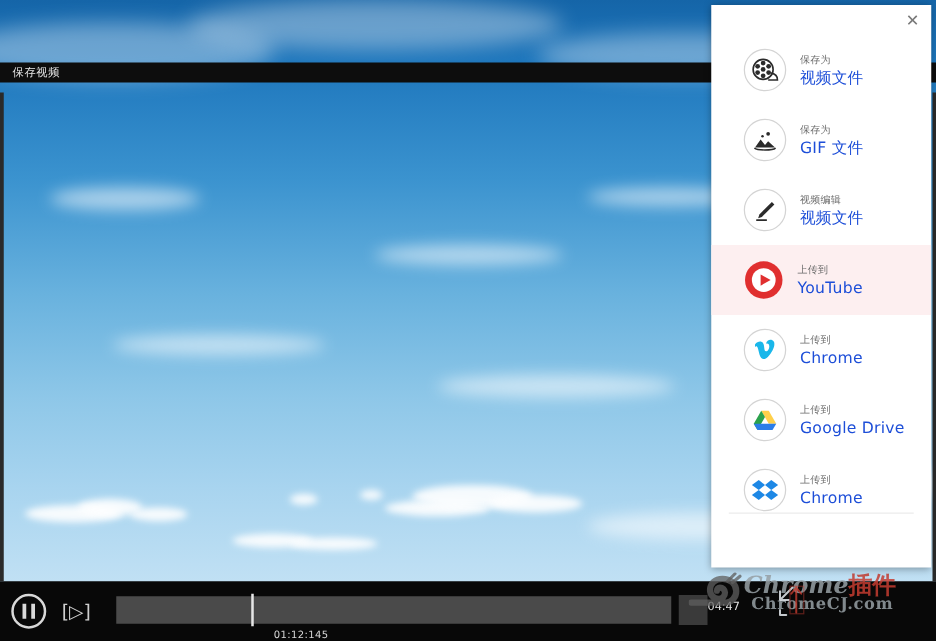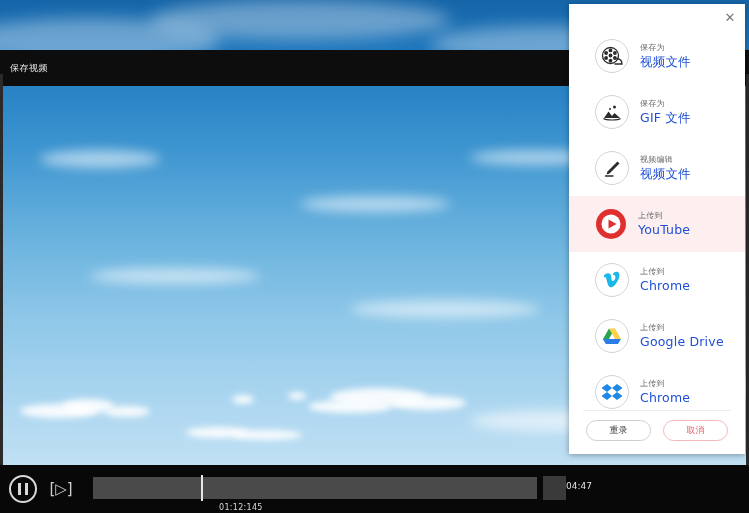--- a/index.html
+++ b/index.html
@@ -52,21 +52,21 @@
     left: 0; bottom: 0;
     width: 749px; height: 52px;
     background: linear-gradient(180deg,#cfe7f6 0%, #bfd9e8 30%, #9fbf8e 65%, #7fa86d 100%);
     opacity: 0;
   }
 
   
   #titlebar {
     position: absolute;
     left: 0; top: 50px;
-    width: 749px; height: 36px;
+    width: 749px; height: 16px;
     background: #0d0d0d;
     display: flex;
     align-items: center;
   }
   #titlebar .title {
     color: #e8e8e8;
     font-size: 9px;
     margin-left: 10px;
     letter-spacing: .5px;
   }
@@ -338,20 +338,40 @@
     <div id="timeline">
       <div id="playhead"></div>
     </div>
 
     <div id="thumb-right"></div>
 
     <div id="time-current">01:12:145</div>
     <div id="time-total">04:47</div>
   </div>
 
+  <div id="watermark">
+    <div id="wm-snail">
+      <svg width="46" height="28" viewBox="0 0 46 28">
+        <path d="M2 24 L30 24 C34 24 38 20 38 15 C38 9 33 5 27 5 C21 5 17 9 17 14 C17 18 20 21 24 21 C27 21 29 19 29 16 C29 14 27 12 25 12 C23.5 12 22.5 13 22.5 14.5" fill="none" stroke="rgba(95,95,95,.75)" stroke-width="5" stroke-linecap="round" stroke-linejoin="round"></path>
+        <path d="M31 7 L37 1 M35 8 L41 3" stroke="rgba(95,95,95,.75)" stroke-width="2.5" stroke-linecap="round"></path>
+      </svg>
+    </div>
+    <div id="wm-line1">
+      <span>Chrome</span><span class="cn">插件</span>
+    </div>
+    <div id="wm-line2">ChromeCJ.com</div>
+    <div id="wm-arrows">
+      <svg width="44" height="30" viewBox="0 0 44 30">
+        <path d="M13 6 L3 16 M3 16 L3 9 M3 16 L10 16" stroke="rgba(230,235,240,.85)" stroke-width="1.6" fill="none" stroke-linecap="round"></path>
+        <path d="M3 24 L3 28 M3 28 L8 28" stroke="rgba(230,235,240,.85)" stroke-width="1.6" fill="none" stroke-linecap="round"></path>
+        <path d="M16 26 L16 6 M16 6 L12 11 M16 6 L20 11" stroke="rgba(196,60,48,.8)" stroke-width="1.6" fill="none" stroke-linecap="round"></path>
+        <rect x="11" y="5" width="11" height="22" fill="none" stroke="rgba(196,60,48,.45)" stroke-width="1"></rect>
+      </svg>
+    </div>
+  </div>
 
   <div id="save-panel">
 
     <div id="btn-close">✕</div>
 
     <div id="option-list">
 
       <div class="option-row">
         <div class="opt-icon ring">
           <svg width="22" height="20" viewBox="0 0 22 20">
@@ -453,20 +473,16 @@
         <div class="opt-text">
           <span class="opt-sub">上传到</span>
           <span class="opt-main">Chrome</span>
         </div>
       </div>
 
     </div>
 
     <div id="panel-divider"></div>
 
-    <div id="panel-actions">
-      <div class="pill secondary">重录</div>
-      <div class="pill danger">取消</div>
-    </div>
 
   </div>
 
 </div>
 
 </body></html>

